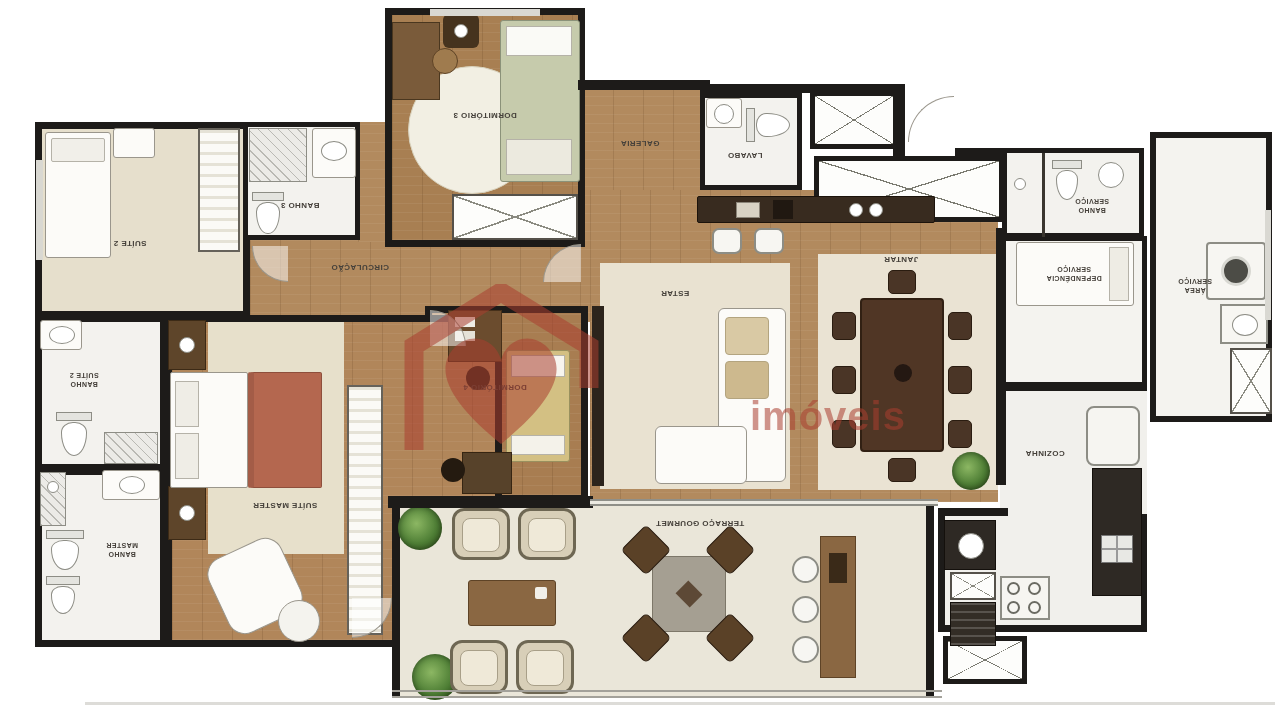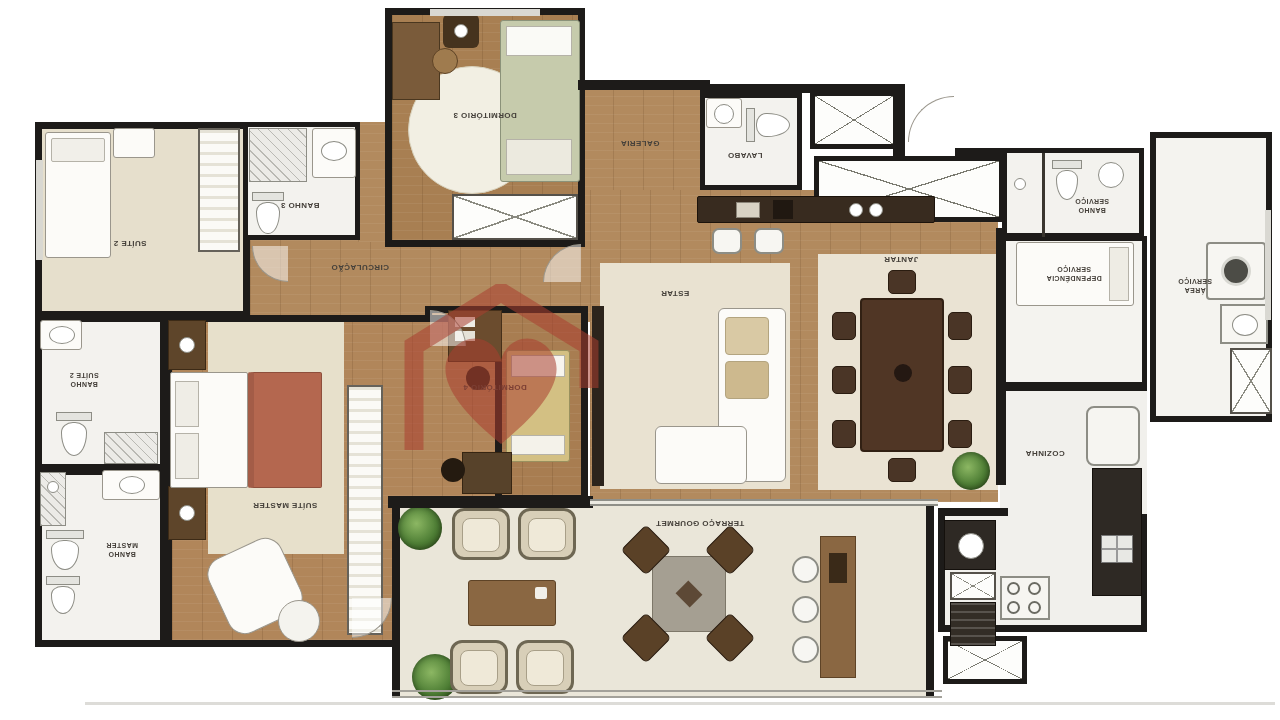--- a/index.html
+++ b/index.html
@@ -310,14 +310,15 @@
 SUÍTE 2</div>
   <div class="lbl s" style="left:86px;top:540px;width:72px;">BANHO
 MASTER</div>
   <div class="lbl" style="left:230px;top:500px;width:110px;">SUÍTE MASTER</div>
   <div class="lbl" style="left:630px;top:518px;width:140px;">TERRAÇO GOURMET</div>
 
   <svg class="wm" style="left:384px;top:284px;" width="235" height="170" viewBox="0 0 235 170">
     <path d="M30 166 L30 62 L117 8 L205 62 L205 104" fill="none" stroke="rgba(170,62,48,.55)" stroke-width="19"></path>
     <path d="M117 160 C 70 122, 48 88, 70 64 C 88 46, 112 56, 117 76 C 122 56, 146 46, 164 64 C 186 88, 164 122, 117 160 Z" fill="rgba(170,62,48,.55)"></path>
   </svg>
+  <div class="wm wm-tag" style="left:750px;top:394px;">imóveis</div>
 
 </div>
 
 </body></html>

